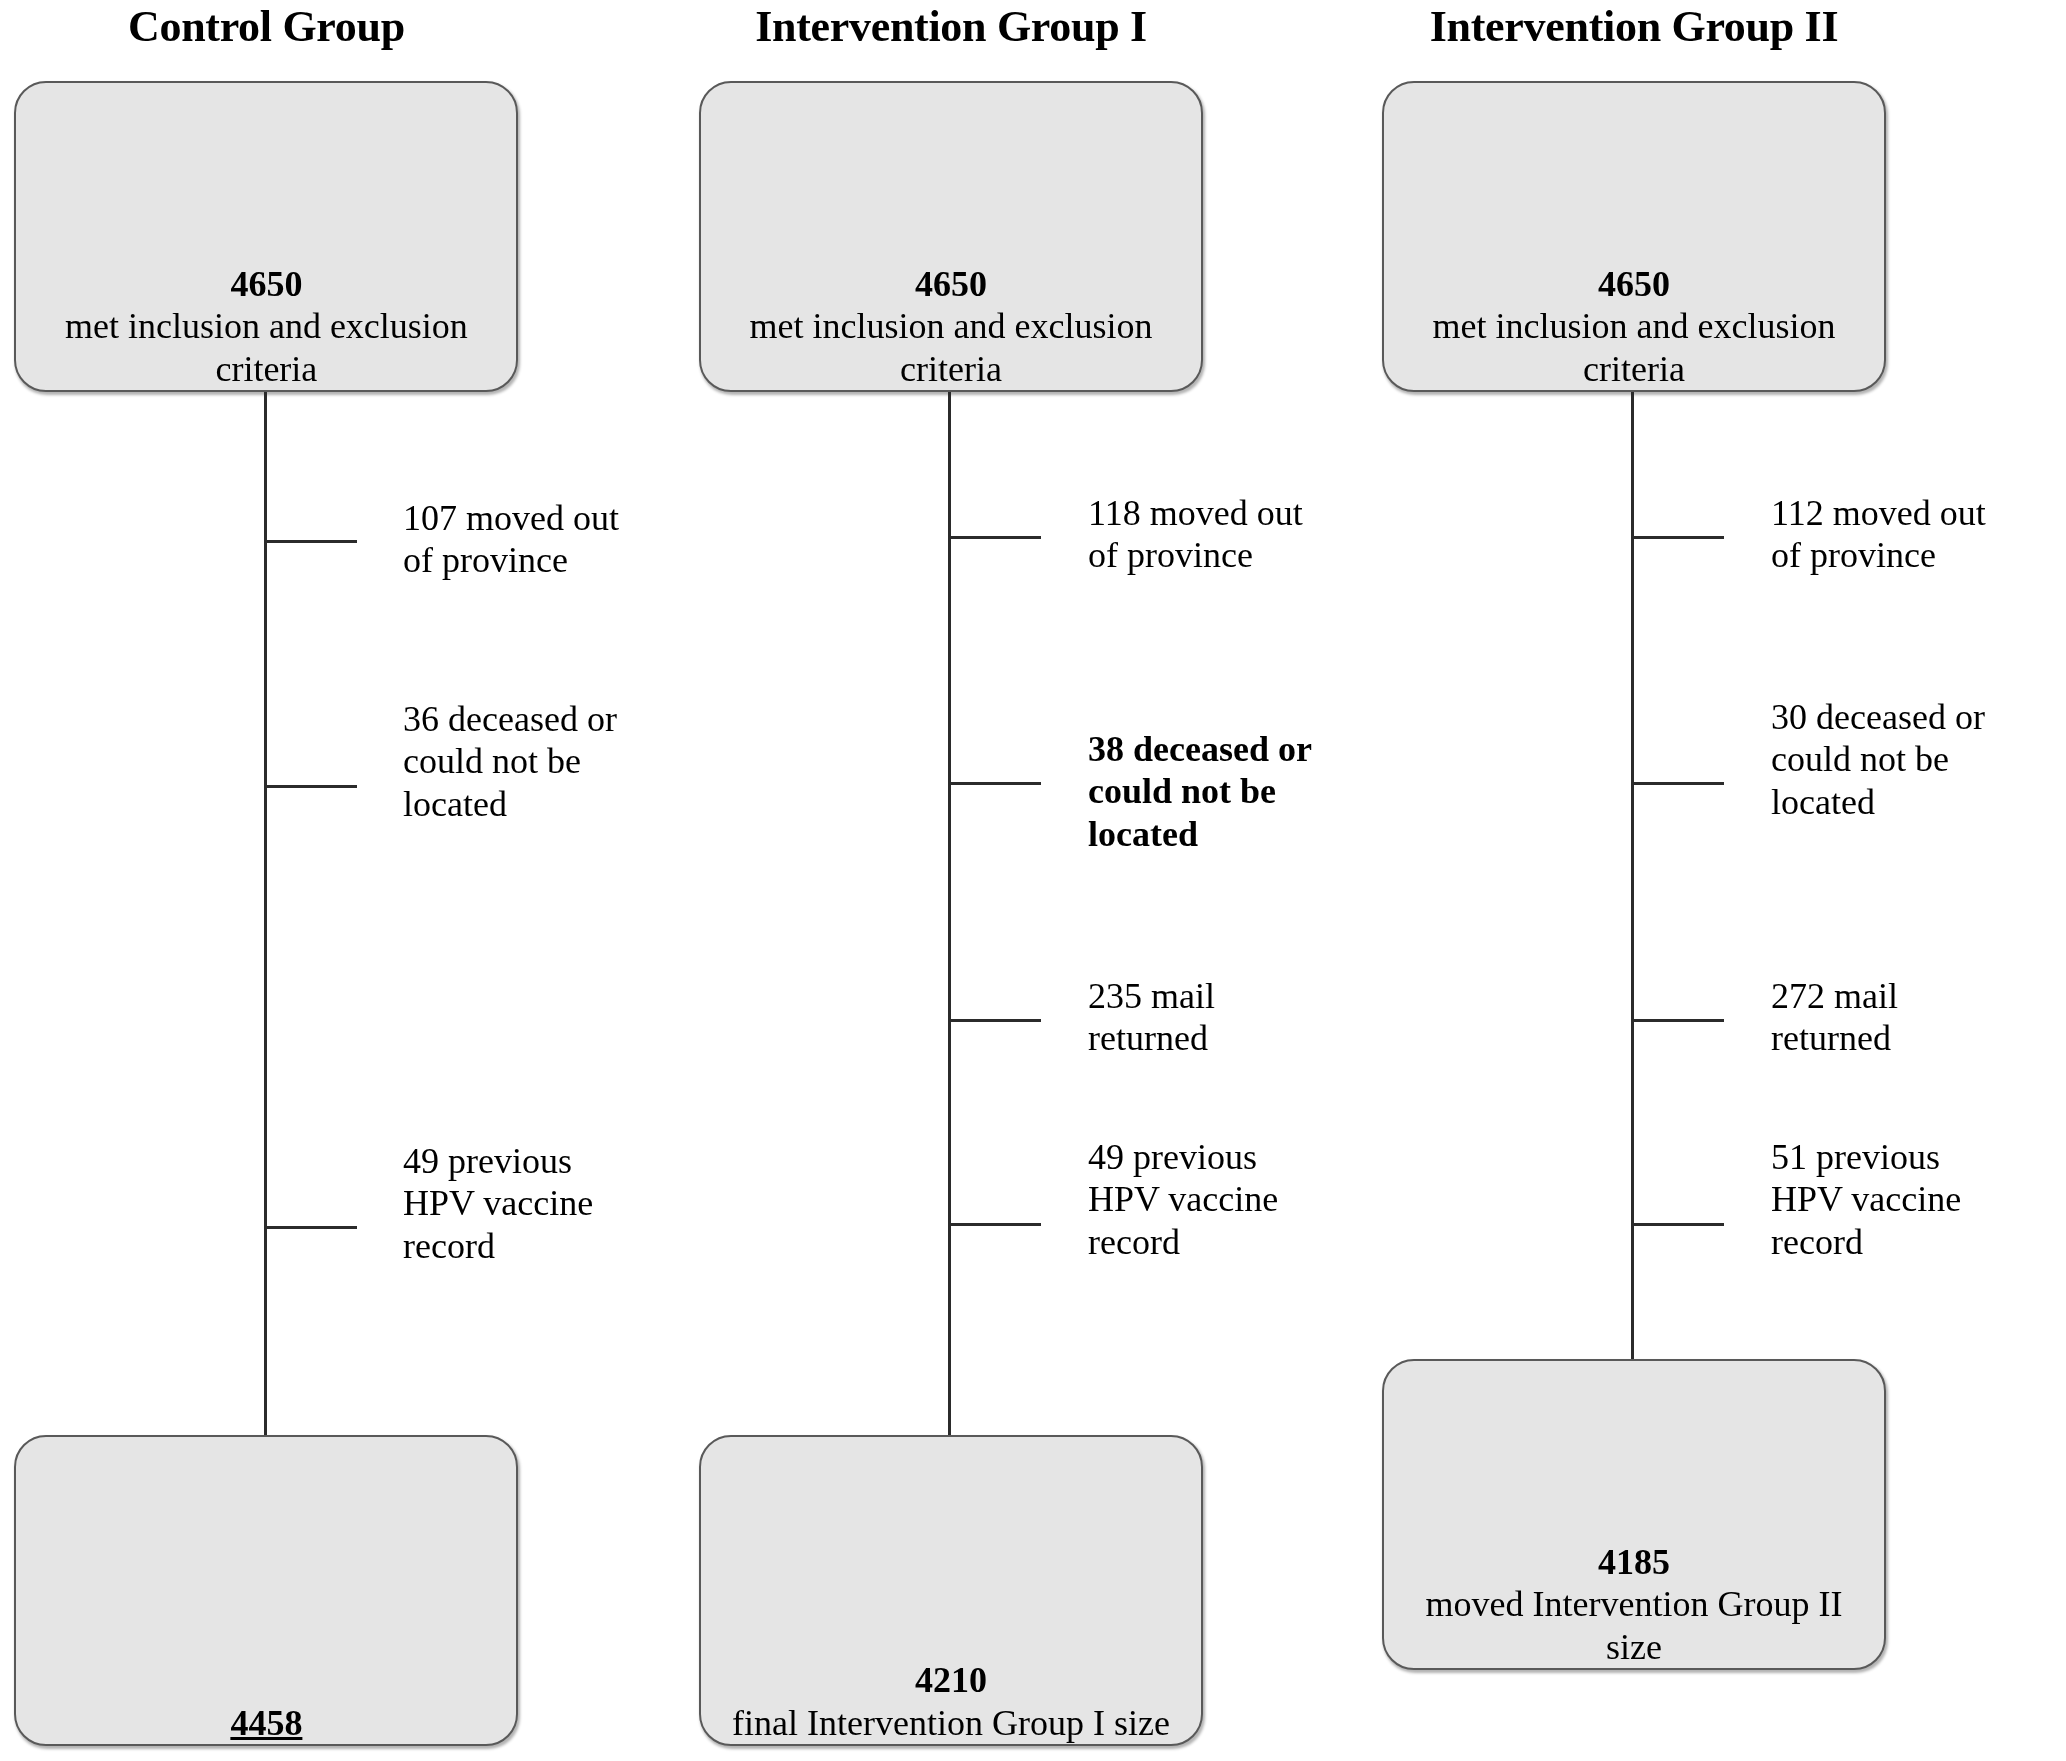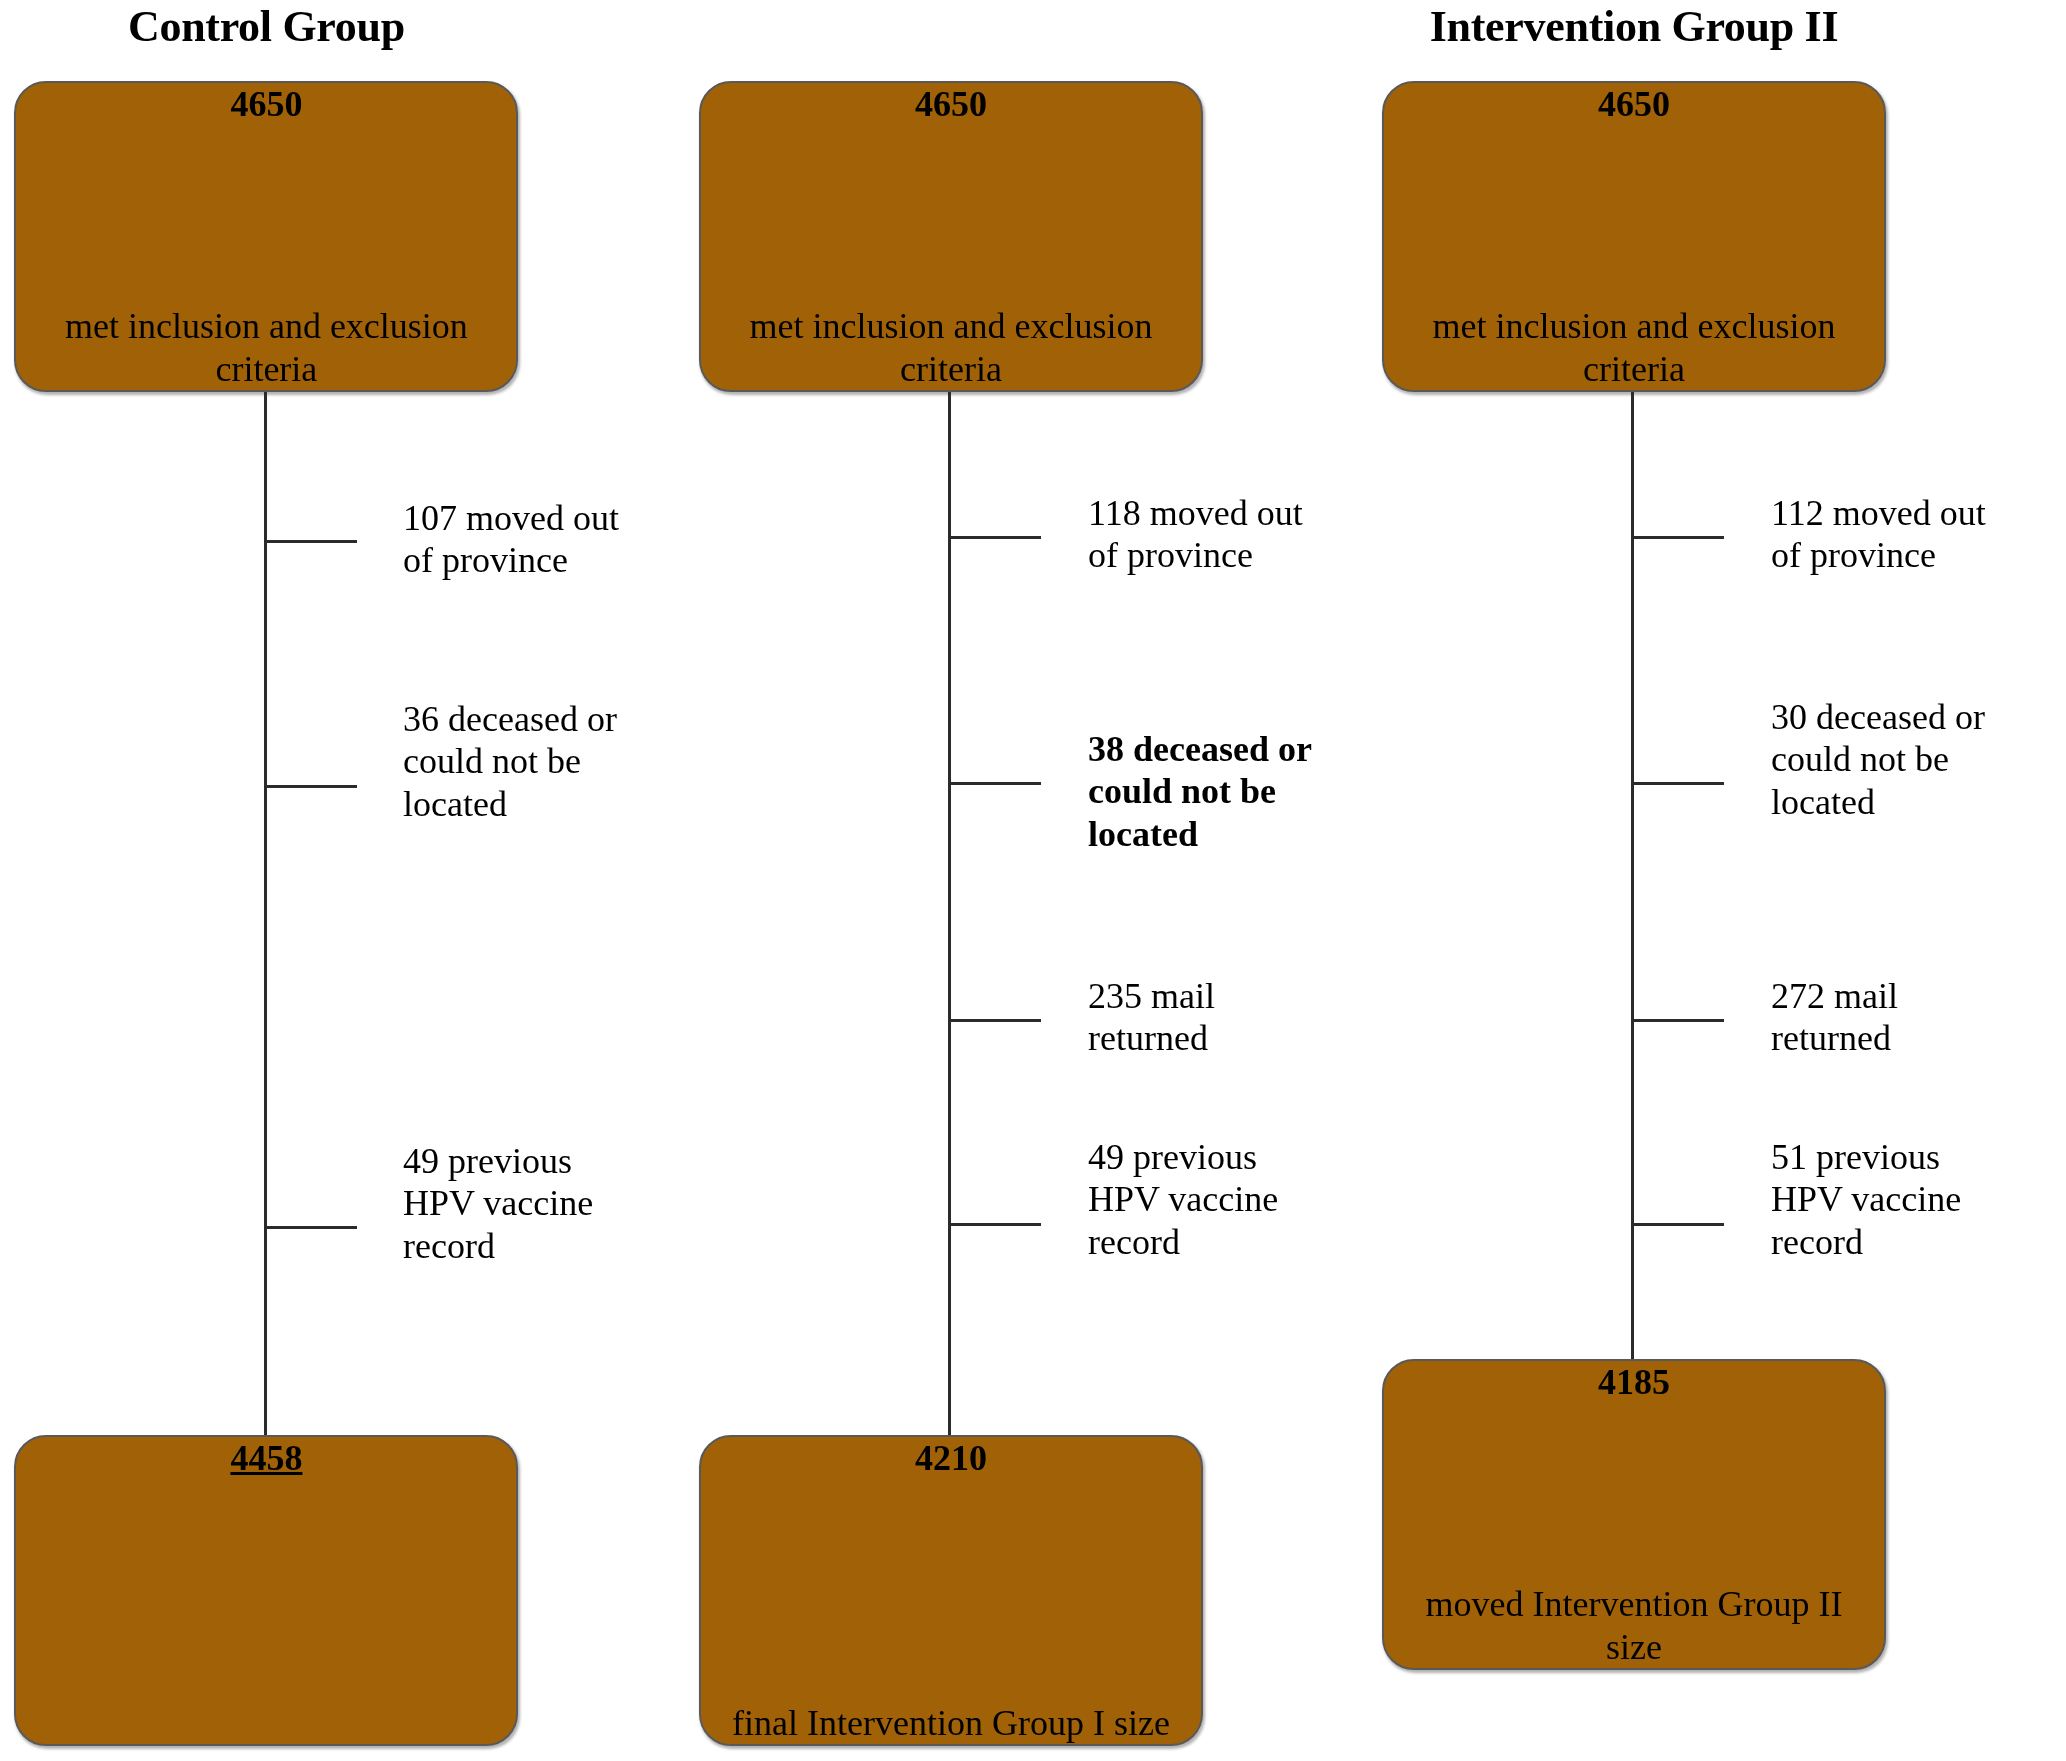--- a/index.html
+++ b/index.html
@@ -22,28 +22,28 @@
     text-align: center;
     font-weight: bold;
     font-size: 44px;
     line-height: 1.0;
     letter-spacing: -0.3px;
     white-space: nowrap;
   }
 
   .node-box {
     position: absolute;
-    background: #a16207;
+    background: #e5e5e5;
     border: 2.9px solid #595959;
     border-radius: 32px;
     box-sizing: border-box;
     display: flex;
     flex-direction: column;
     align-items: center;
-    justify-content: space-between;
+    justify-content: flex-end;
     box-shadow: 1.7px 2.3px 2.9px rgba(0,0,0,0.30);
   }
   .node-num {
     font-weight: bold;
     font-size: 36px;
     line-height: 1.18;
     text-align: center;
   }
   .node-text {
     font-size: 36px;
@@ -97,20 +97,21 @@
 
   <div class="tick" style="left:264px; top:1226px; width:93px;"></div>
   <div class="ann" style="left:403px; top:1140px; width:369px;">49 previous
 HPV vaccine
 record</div>
 
   <div class="node-box" style="left:14.4px; top:1435px; width:504px; height:311px;text-decoration:underline;">
     <div class="node-num">4458</div>
   </div>
 
+  <div class="col-title" style="left:699px; top:4.6px; width:504px;">Intervention Group I</div>
 
   <div class="node-box" style="left:699px; top:81px; width:504px; height:311px;">
     <div class="node-num">4650</div>
     <div class="node-text">met inclusion and
 exclusion criteria</div>
   </div>
 
   <div class="v-line" style="left:948px; top:392px; height:1044px;"></div>
 
   <div class="tick" style="left:948px; top:536px; width:93px;"></div>

